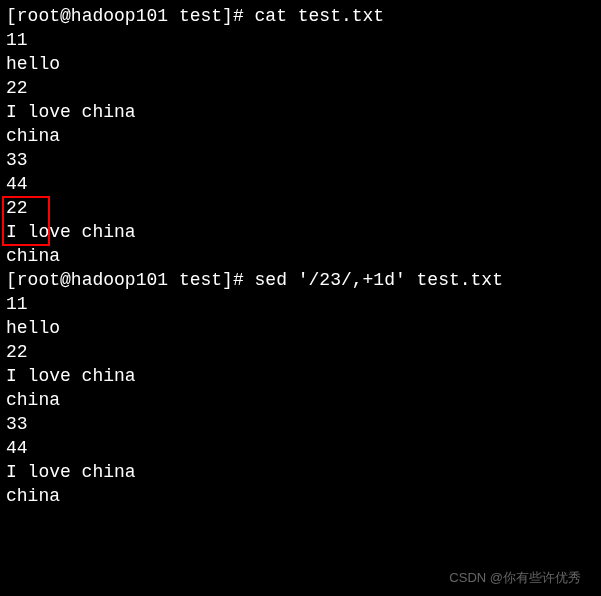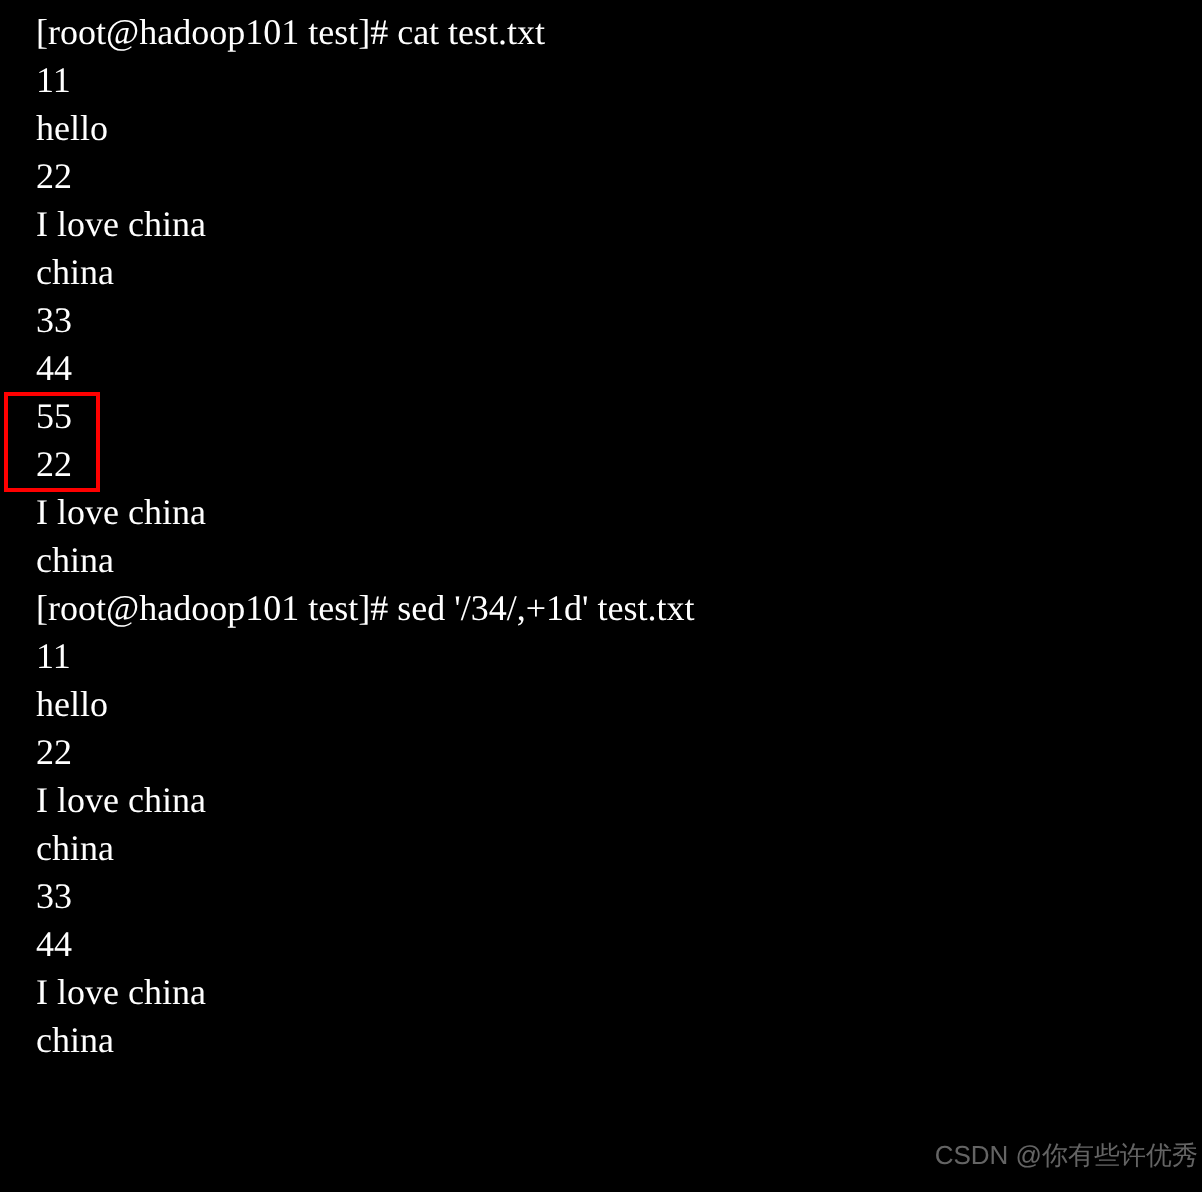--- a/index.html
+++ b/index.html
@@ -12,22 +12,21 @@
       height: 596px;
       background: #000;
       font-family: "Consolas", "Courier New", monospace;
       font-size: 18px;
       line-height: 24px;
       color: #fff;
       position: relative;
       overflow: hidden;
     }
     .terminal {
-      padding: 4px 0 0 18px;
-      font-family: Liberation Serif, serif;
+      padding: 4px 0 0 6px;
     }
     .line {
       white-space: pre;
       height: 24px;
     }
     .highlight-box {
       position: absolute;
       left: 2px;
       top: 196px;
       width: 48px;
@@ -38,44 +37,43 @@
     .cursor {
       display: inline-block;
       width: 10px;
       height: 20px;
       background: #00ff00;
       vertical-align: middle;
       margin-left: 2px;
     }
     .watermark {
       position: absolute;
-      right: 2px;
+      right: 20px;
       bottom: 6px;
       color: rgba(200, 200, 200, 0.5);
       font-size: 13px;
       font-family: sans-serif;
     }
   </style>
 </head>
 <body>
 
 <div class="terminal">
   <div class="line"><span>[</span><span>root</span><span>@</span><span>hadoop101</span><span> </span><span>test</span><span>]</span><span>#</span><span> </span><span>cat test.txt</span></div>
   <div class="line">11</div>
   <div class="line">hello</div>
   <div class="line">22</div>
   <div class="line">I love china</div>
   <div class="line">china</div>
   <div class="line">33</div>
   <div class="line">44</div>
-  <div class="line">55</div>
   <div class="line">22</div>
   <div class="line">I love china</div>
   <div class="line">china</div>
-  <div class="line"><span>[</span><span>root</span><span>@</span><span>hadoop101</span><span> </span><span>test</span><span>]</span><span>#</span><span> </span><span>sed '/34/,+1d' test.txt</span></div>
+  <div class="line"><span>[</span><span>root</span><span>@</span><span>hadoop101</span><span> </span><span>test</span><span>]</span><span>#</span><span> </span><span>sed '/23/,+1d' test.txt</span></div>
   <div class="line">11</div>
   <div class="line">hello</div>
   <div class="line">22</div>
   <div class="line">I love china</div>
   <div class="line">china</div>
   <div class="line">33</div>
   <div class="line">44</div>
   <div class="line">I love china</div>
   <div class="line">china</div>
 </div>

